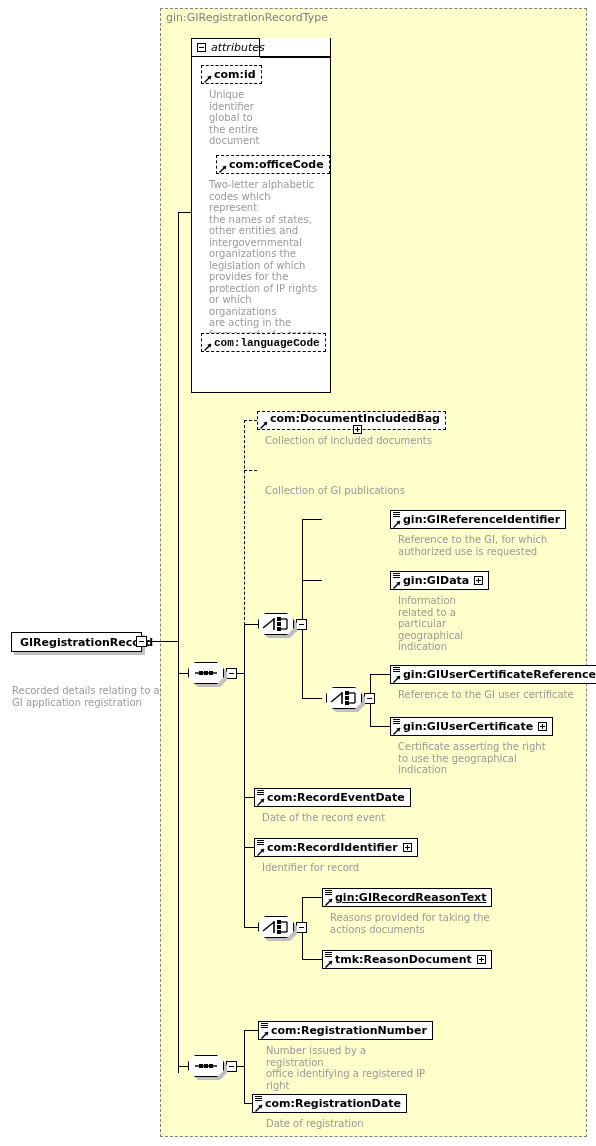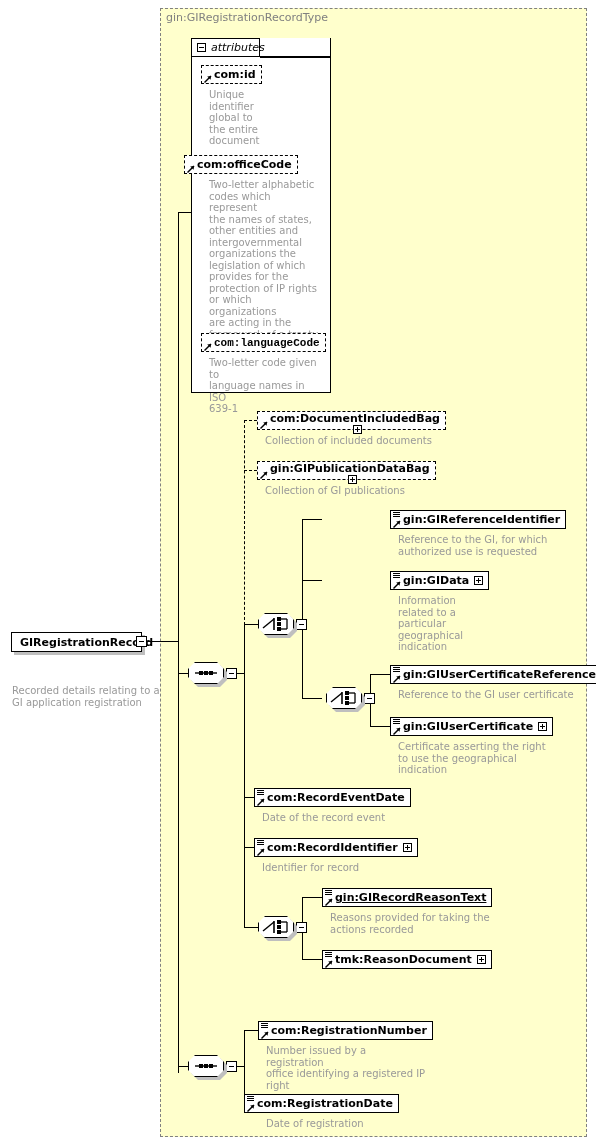--- a/index.html
+++ b/index.html
@@ -193,21 +193,21 @@
       <path d="M7 1 L3.2 1.4 L6.6 4.8 Z" fill="#000"></path>
     </svg>
     <span class="lbl">com:id</span>
   </div>
   <div class="anno" style="left:209px;top:89px;width:60px;">Unique
 identifier
 global to
 the entire
 document</div>
 
-  <div class="node node-attr" style="left:184px;top:155px;">
+  <div class="node node-attr" style="left:216px;top:155px;">
     <span class="shadow"></span>
     <svg class="ico-arrow" viewBox="0 0 8 8">
       <path d="M0.5 7.5 L7 1" stroke="#000" stroke-width="1.4" fill="none"></path>
       <path d="M7 1 L3.2 1.4 L6.6 4.8 Z" fill="#000"></path>
     </svg>
     <span class="lbl">com:officeCode</span>
   </div>
   <div class="anno" style="left:209px;top:179px;width:110px;">Two-letter alphabetic
 codes which represent
 the names of states,
@@ -223,52 +223,40 @@
 in the field of IP</div>
 
   <div class="node node-attr" style="left:201px;top:333px;font-family:Liberation Mono, monospace;">
     <span class="shadow"></span>
     <svg class="ico-arrow" viewBox="0 0 8 8">
       <path d="M0.5 7.5 L7 1" stroke="#000" stroke-width="1.4" fill="none"></path>
       <path d="M7 1 L3.2 1.4 L6.6 4.8 Z" fill="#000"></path>
     </svg>
     <span class="lbl">com:languageCode</span>
   </div>
-  <div class="anno" style="left:209px;top:357px;width:112px;">Two-letter code given to
-language names in ISO
-639-1</div>
 
   <div class="root-sh"></div>
   <div class="root-node">
     <span>GIRegistrationRecord</span>
   </div>
   <div class="root-pm"></div>
   <div class="anno" style="left:12px;top:657px;width:150px;margin-top:28px;">Recorded details relating to a
 GI application registration</div>
 
   <div class="node node-opt" style="left:257px;top:411px;">
     <span class="shadow"></span>
     <svg class="ico-arrow" viewBox="0 0 8 8">
       <path d="M0.5 7.5 L7 1" stroke="#000" stroke-width="1.4" fill="none"></path>
       <path d="M7 1 L3.2 1.4 L6.6 4.8 Z" fill="#000"></path>
     </svg>
     <span class="lbl">com:DocumentIncludedBag</span>
     <span class="pm plus-box"></span>
   </div>
   <div class="anno" style="left:265px;top:435px;width:200px;">Collection of included documents</div>
 
-  <div class="node node-opt" style="left:257px;top:461px;">
-    <span class="shadow"></span>
-    <svg class="ico-arrow" viewBox="0 0 8 8">
-      <path d="M0.5 7.5 L7 1" stroke="#000" stroke-width="1.4" fill="none"></path>
-      <path d="M7 1 L3.2 1.4 L6.6 4.8 Z" fill="#000"></path>
-    </svg>
-    <span class="lbl">gin:GIPublicationDataBag</span>
-    <span class="pm plus-box"></span>
-  </div>
   <div class="anno" style="left:265px;top:485px;width:200px;">Collection of GI publications</div>
 
   <div class="comp" style="left:188px;top:662px;">
     <span class="octsh"></span>
       <span class="oct"></span>
     <svg width="36" height="22" viewBox="0 0 36 22">
       <line x1="7" y1="11" x2="29" y2="11" stroke="#000" stroke-width="1.4"></line>
       <rect x="11" y="9" width="4" height="4" fill="#000"></rect>
       <rect x="16" y="9" width="4" height="4" fill="#000"></rect>
       <rect x="21" y="9" width="4" height="4" fill="#000"></rect>
@@ -443,21 +431,21 @@
         <i></i>
         <i></i>
       </span>
     <svg class="ico-arrow" viewBox="0 0 8 8">
       <path d="M0.5 7.5 L7 1" stroke="#000" stroke-width="1.4" fill="none"></path>
       <path d="M7 1 L3.2 1.4 L6.6 4.8 Z" fill="#000"></path>
     </svg>
     <span class="lbl">gin:GIRecordReasonText</span>
   </div>
   <div class="anno" style="left:330px;top:912px;width:185px;">Reasons provided for taking the
-actions recorded</div>
+actions documents</div>
 
   <div class="node node-el" style="left:322px;top:950px;">
     <span class="shadow"></span>
     <span class="ico-lines">
         <i></i>
         <i></i>
         <i></i>
       </span>
     <svg class="ico-arrow" viewBox="0 0 8 8">
       <path d="M0.5 7.5 L7 1" stroke="#000" stroke-width="1.4" fill="none"></path>
@@ -477,21 +465,21 @@
     <svg class="ico-arrow" viewBox="0 0 8 8">
       <path d="M0.5 7.5 L7 1" stroke="#000" stroke-width="1.4" fill="none"></path>
       <path d="M7 1 L3.2 1.4 L6.6 4.8 Z" fill="#000"></path>
     </svg>
     <span class="lbl">com:RegistrationNumber</span>
   </div>
   <div class="anno" style="left:266px;top:1045px;width:160px;">Number issued by a registration
 office identifying a registered IP
 right</div>
 
-  <div class="node node-el" style="left:244px;top:1094px;">
+  <div class="node node-el" style="left:252px;top:1094px;">
     <span class="shadow"></span>
     <span class="ico-lines">
         <i></i>
         <i></i>
         <i></i>
       </span>
     <svg class="ico-arrow" viewBox="0 0 8 8">
       <path d="M0.5 7.5 L7 1" stroke="#000" stroke-width="1.4" fill="none"></path>
       <path d="M7 1 L3.2 1.4 L6.6 4.8 Z" fill="#000"></path>
     </svg>

